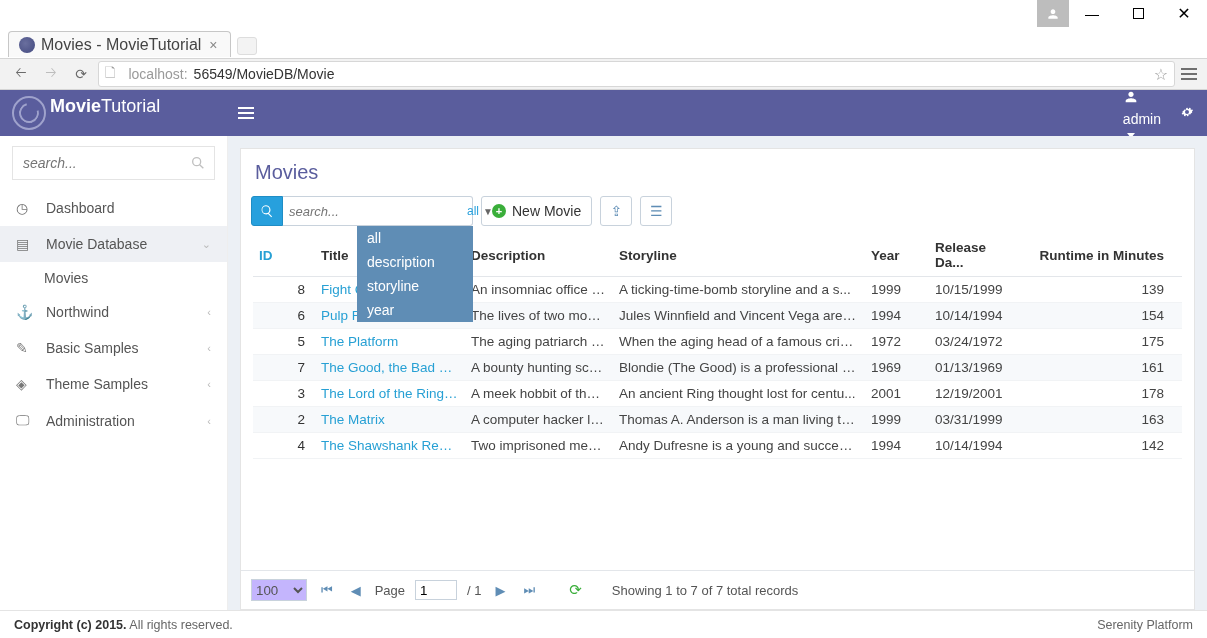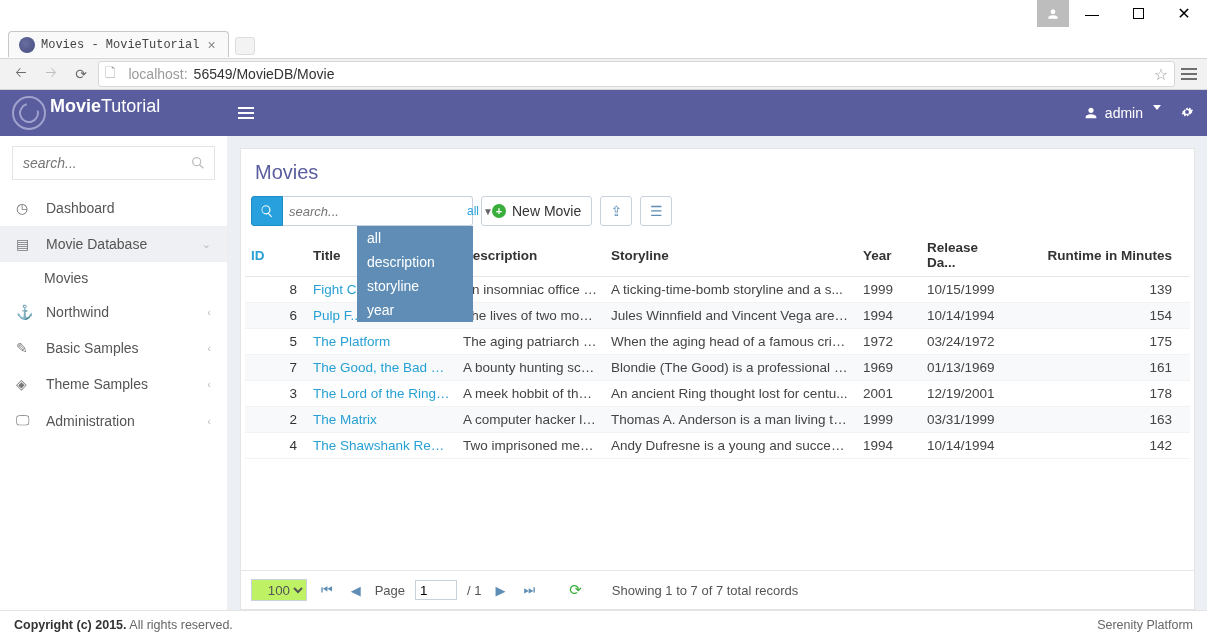--- a/index.html
+++ b/index.html
@@ -8,21 +8,21 @@
   .titlebar { height: 28px; background: #fff; display: flex; justify-content: flex-end; align-items: stretch; border-bottom: 1px solid rgba(0,0,0,0); }
   .titlebar .userbox { width: 32px; background: #bdbdbd; display:flex; align-items:center; justify-content:center; }
   .titlebar .userbox svg { width:14px; height:14px; fill:#fff; }
   .titlebar .winbtn { width: 46px; display:flex; align-items:center; justify-content:center; color:#000; font-size:14px; }
   .titlebar .winbtn.max .sq { width:11px; height:11px; border:1px solid #000; }
   
   
   .tabstrip { height: 30px; background: #fff; display:flex; align-items:flex-end; padding-left: 8px; border-bottom:1px solid #fff;}
   .tabstrip .tab { display:flex; align-items:center; gap:6px; height:26px; padding:0 10px; border:1px solid #c7c7c7; border-bottom:none; border-radius:4px 4px 0 0; background:#f9f9f9; position:relative; }
   .tabstrip .favicon { width:16px; height:16px; border-radius:50%; background:radial-gradient(circle at 40% 40%, #6a6f9e 0%, #434a80 100%); display:inline-block;}
-  .tabstrip .tabtitle { font-size:12px; color:#444;font-family:Liberation Mono, monospace; }
+  .tabstrip .tabtitle { font-size:16px; color:#444; }
   .tabstrip .tabclose { font-size:14px; color:#888; padding:0 2px;}
   .tabstrip .tabnew { width:20px; height:18px; margin-left:6px; margin-bottom:2px; border:1px solid #ddd; border-radius:3px; background:#f3f3f3; }
 
   
   .urlbar { height: 32px; background:#f2f2f2; border-top:1px solid #d5d5d5; border-bottom:1px solid #d5d5d5; display:flex; align-items:center; padding:0 8px; gap:4px; }
   .urlbar .navbtn { width:26px; height:26px; display:flex; align-items:center; justify-content:center; color:#6a6a6a; }
   .urlbar .navbtn.disabled { color:#bdbdbd; }
   .urlfield { flex:1; display:flex; align-items:center; height:26px; background:#fff; border:1px solid #d7d7d7; border-radius:3px; padding:0 6px; gap:6px; font-size:14px; }
   .urlfield .pageicon { color:#9a9a9a; font-size:13px; }
   .urlfield .host { color:#9a9a9a;padding-left:7px; }
@@ -33,21 +33,21 @@
 
   
   .appheader { height:46px; background:#5a5d9d; color:#fff; display:flex; align-items:center; padding:0 12px; }
   .brand { display:flex; gap:4px; width:214px; }
   .brand .logocircle { width:34px; height:34px; border-radius:50%; border:2px solid #9fa2cc; display:flex; align-items:center; justify-content:center; }
   .brand .logocircle div { width:20px; height:20px; border:2px solid #9fa2cc; border-radius:50%; border-top-color:transparent; transform:rotate(30deg);}
   .brandtext b { font-weight:700; font-size:18px;} .brandtext span { font-size:18px; font-weight:300;}
   .hamburger { width:40px; display:flex; flex-direction:column; gap:3px; align-items:center; }
   .hamburger span { width:16px; height:2px; background:#fff; }
   .appheader .right { margin-left:auto; display:flex; align-items:center; gap:18px; }
-  .userbtn { display:flex; align-items:flex-start; gap:6px; }
+  .userbtn { display:flex; align-items:flex-start; gap:6px;flex-direction:column; }
   .userbtn svg, .cogs svg { width:16px; height:16px; fill:#fff; }
   .caret-down { display:inline-block; width:0; height:0; border-left:4px solid transparent; border-right:4px solid transparent; border-top:5px solid #fff; margin-left:4px; vertical-align:middle;}
   
   
   .appbody { display:flex; height:calc(638px - 28px - 30px - 32px - 46px - 28px); }
   .sidebar { width:228px; background:#fff; border-right:1px solid #eee; padding-top:10px; }
   .searchside { margin:0 12px 10px 12px; height:34px; border:1px solid #e4e4e4; display:flex; align-items:center; padding:0 30px 0 10px; position:relative; color:#999; }
   .searchside input { border:none; outline:none; width:100%; font-size:14px; font-style:italic; color:#999; }
   .searchside .sicon { position:absolute; right:8px; top:8px; color:#c0c0c0; }
   .navitem { display:flex; align-items:center; gap:12px; padding:10px 16px; color:#555; cursor:pointer; position:relative; }
@@ -68,38 +68,38 @@
   .quicksearch .field input { border:none; outline:none; flex:1; font-size:13px; font-style:italic; color:#999; }
   .quicksearch .field .all { color:#27a0dd; font-size:12px; }
   .quicksearch .field .drop { color:#666; font-size:10px; margin-left:4px;}
   .dropdownmenu { position:absolute; top:30px; right:0; width:116px; background:#5f8db5; color:#fff; font-size:14px; z-index:10; }
   .dropdownmenu div { padding:4px 10px; }
   .newbtn { height:30px; border:1px solid #c8d2dc; border-radius:3px; background:#fff; display:flex; align-items:center; gap:6px; padding:0 10px; color:#333; }
   .newbtn .plus { width:14px; height:14px; border-radius:50%; background:#3aae3a; color:#fff; display:flex; align-items:center; justify-content:center; font-size:11px; font-weight:bold;}
   .iconbtn { width:32px; height:30px; border:1px solid #c8d2dc; border-radius:3px; background:#fff; display:flex; align-items:center; justify-content:center; color:#5f8db5; font-size:14px;}
   
   
-  .grid { flex:1; overflow:hidden; padding:0 4px; font-size:13.5px; }
+  .grid { flex:1; overflow:hidden; padding:0 12px; font-size:13.5px; }
   table { width:100%; border-collapse:collapse; table-layout:fixed; }
   th { text-align:left; font-weight:700; padding:6px 6px; border-bottom:1px solid #e3e6ea; color:#333; }
   td { padding:5px 6px; border-bottom:1px solid #f1f3f5; white-space:nowrap; overflow:hidden; text-overflow:ellipsis; }
   tbody tr:nth-child(even){ background:#f7f9fb;}
   .col-id { width:62px; text-align:right; color:#27a0d4; padding-right:10px;}
   td.col-id { color:#333; text-align:right;}
   td.link { color:#27a0d4; }
   th.col-title, td.col-title { width:150px; }
   th.col-desc, td.col-desc { width:148px; }
   th.col-story, td.col-story { width:252px; }
   th.col-year, td.col-year { width:64px; }
   th.col-date, td.col-date { width:85px;margin-left:7px; }
   th.col-runtime, td.col-runtime { text-align:right; padding-right:18px; }
 
   
   .pager { border-top:1px solid #e3e6ea; padding:8px 10px; display:flex; align-items:center; gap:10px; color:#555; font-size:13px;}
-  .pager select { width:56px; height:22px; background:#bef264; color:#555; border:1px solid #c8d2dc;text-align:right;}
+  .pager select { width:56px; height:22px; background:#c4b5fd; color:#555; border:1px solid #c8d2dc;}
   .pager .pgbtn { color:#5f8db5; padding:0 4px; cursor:pointer;}
   .pager input { width:42px; height:20px; border:1px solid #c8d2dc; text-align:left; padding:0 4px;}
   .pager .refresh { color:#3aae3a; font-size:15px;}
   
   
   .footer { height:28px; background:#fff; border-top:1px solid #e4e4e4; display:flex; align-items:center; padding:0 14px; font-size:12.5px; color:#666; }
   .footer b { color:#333; }
   .footer .platform { margin-left:auto; }
 </style>
 </head>

